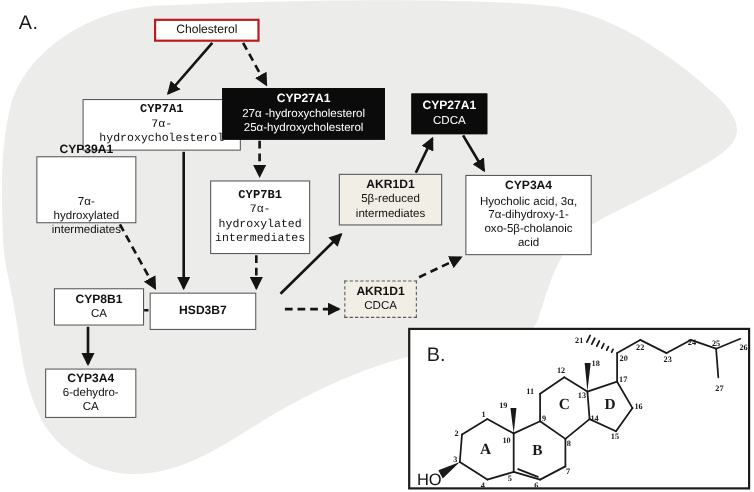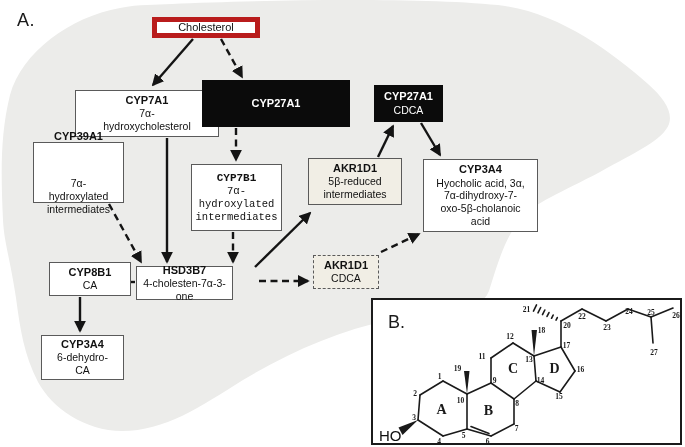--- a/index.html
+++ b/index.html
@@ -13,22 +13,22 @@
   
   .pbox{position:absolute;box-sizing:border-box;border:1.5px solid #5a5a5a;background:#fff;
         display:flex;flex-direction:column;align-items:center;justify-content:center;
         text-align:center;font-size:10.5px;line-height:1.22;padding:1px 2px;z-index:3;}
   .pbox .t{font-weight:bold;font-size:11px;}
   .pbox .b{white-space:pre-line;}
   .black{background:#0b0b0b;color:#fff;border-color:#0b0b0b;}
   .cream{background:#f1eee5;}
   .dashedbox{border-style:dashed;background:#f1eee5;}
   .plain .t{font-weight:normal;}
-  .bx-cholesterol{left:152px;top:17px;width:108px;height:21px;border:5px solid #b91c1c;}
-  .bx-cyp7a1{left:75px;top:90px;width:144px;height:47px;}
+  .bx-cholesterol{left:140px;top:17px;width:96px;height:21px;border:2px solid #b91c1c;}
+  .bx-cyp7a1{left:75px;top:90px;width:144px;height:47px;font-family:Liberation Mono, monospace;}
   .bx-cyp27a1-hc{left:202px;top:80px;width:148px;height:47px;}
   .bx-cyp27a1-cdca{left:374px;top:85px;width:69px;height:37px;}
   .bx-cyp39a1{left:33px;top:142px;width:91px;height:61px;gap:34px;}
   .bx-cyp7b1{left:191px;top:164px;width:91px;height:67px;font-family:Liberation Mono, monospace;}
   .bx-akr1d1-5b{left:308px;top:158px;width:94px;height:47px;}
   .bx-cyp3a4-hyo{left:423px;top:159px;width:115px;height:73px;}
   .bx-cyp8b1{left:49px;top:262px;width:82px;height:34px;}
   .bx-hsd3b7{left:136px;top:266px;width:97px;height:34px;}
   .bx-akr1d1-cdca{left:313px;top:255px;width:66px;height:34px;}
   .bx-cyp3a4-dehydro{left:41px;top:335px;width:83px;height:45px;}
@@ -95,20 +95,22 @@
   <div class="pbox plain bx-cholesterol">
     <div class="t">Cholesterol</div>
   </div>
   <div class="pbox bx-cyp7a1">
     <div class="t">CYP7A1</div>
     <div class="b">7α-
 hydroxycholesterol</div>
   </div>
   <div class="pbox black bx-cyp27a1-hc">
     <div class="t">CYP27A1</div>
+    <div class="b">27α -hydroxycholesterol
+25α-hydroxycholesterol</div>
   </div>
   <div class="pbox black bx-cyp27a1-cdca">
     <div class="t">CYP27A1</div>
     <div class="b">CDCA</div>
   </div>
   <div class="pbox bx-cyp39a1">
     <div class="t">CYP39A1</div>
     <div class="b">7α-
 hydroxylated
 intermediates</div>
@@ -120,31 +122,30 @@
 intermediates</div>
   </div>
   <div class="pbox cream bx-akr1d1-5b">
     <div class="t">AKR1D1</div>
     <div class="b">5β-reduced
 intermediates</div>
   </div>
   <div class="pbox bx-cyp3a4-hyo">
     <div class="t">CYP3A4</div>
     <div class="b">Hyocholic acid, 3α,
-7α-dihydroxy-7-
+7α-dihydroxy-1-
 oxo-5β-cholanoic
 acid</div>
   </div>
   <div class="pbox bx-cyp8b1">
     <div class="t">CYP8B1</div>
     <div class="b">CA</div>
   </div>
   <div class="pbox bx-hsd3b7">
     <div class="t">HSD3B7</div>
-    <div class="b">4-cholesten-7α-3-one</div>
   </div>
   <div class="pbox dashedbox bx-akr1d1-cdca">
     <div class="t">AKR1D1</div>
     <div class="b">CDCA</div>
   </div>
   <div class="pbox bx-cyp3a4-dehydro">
     <div class="t">CYP3A4</div>
     <div class="b">6-dehydro-
 CA</div>
   </div>

